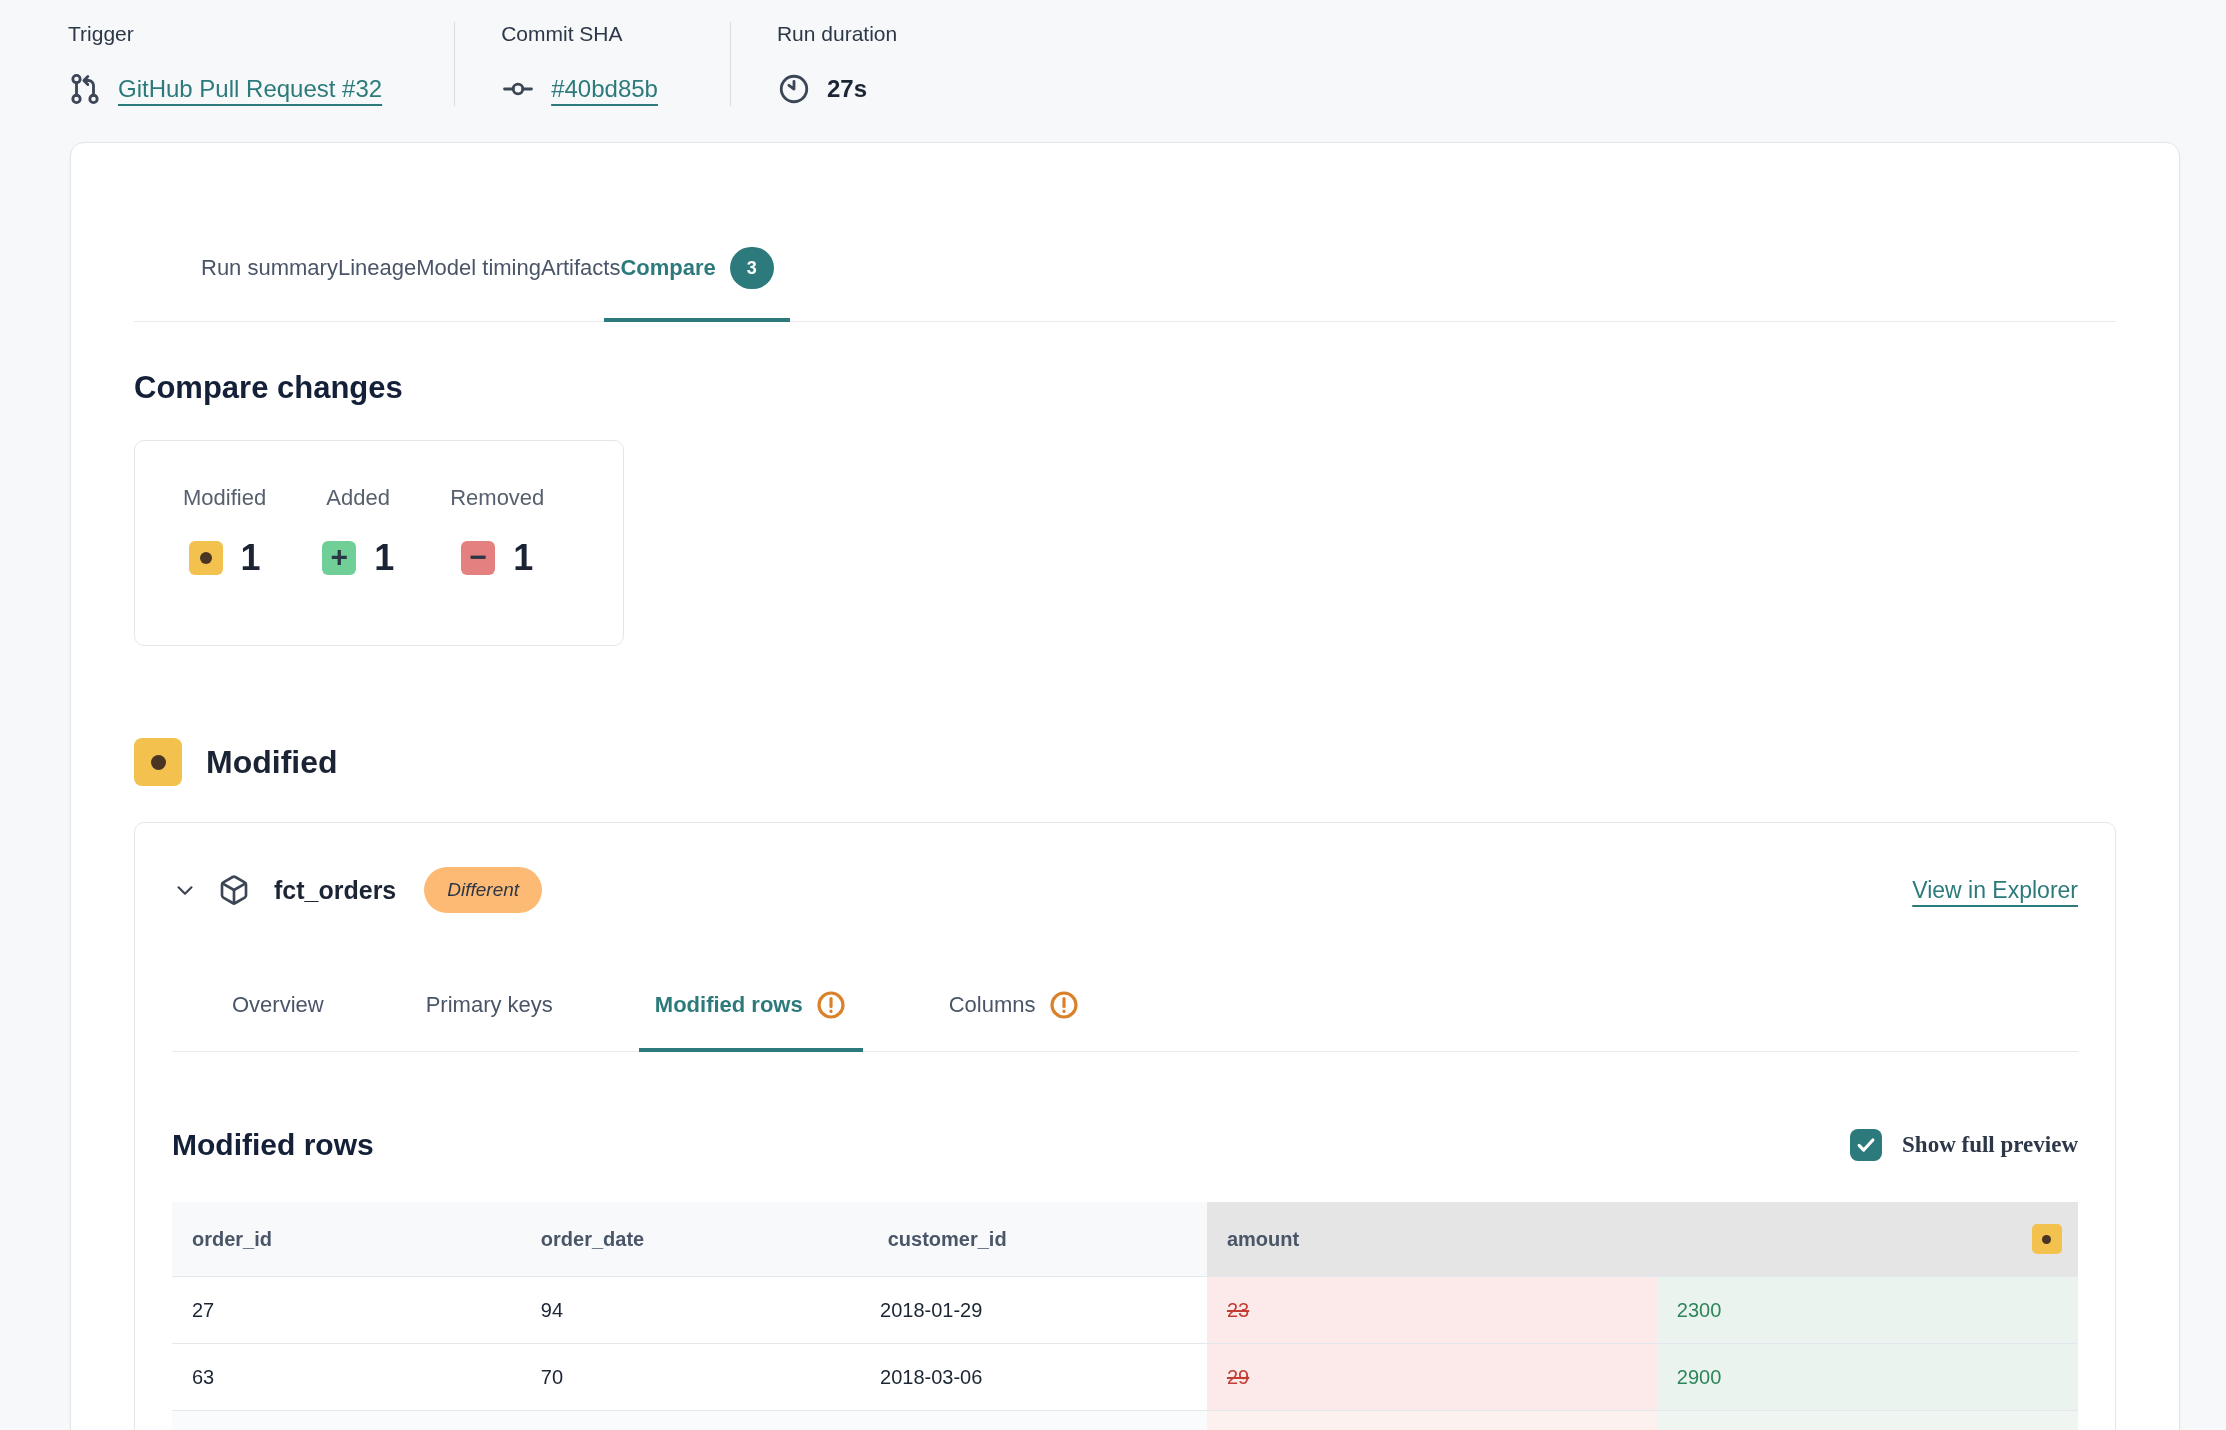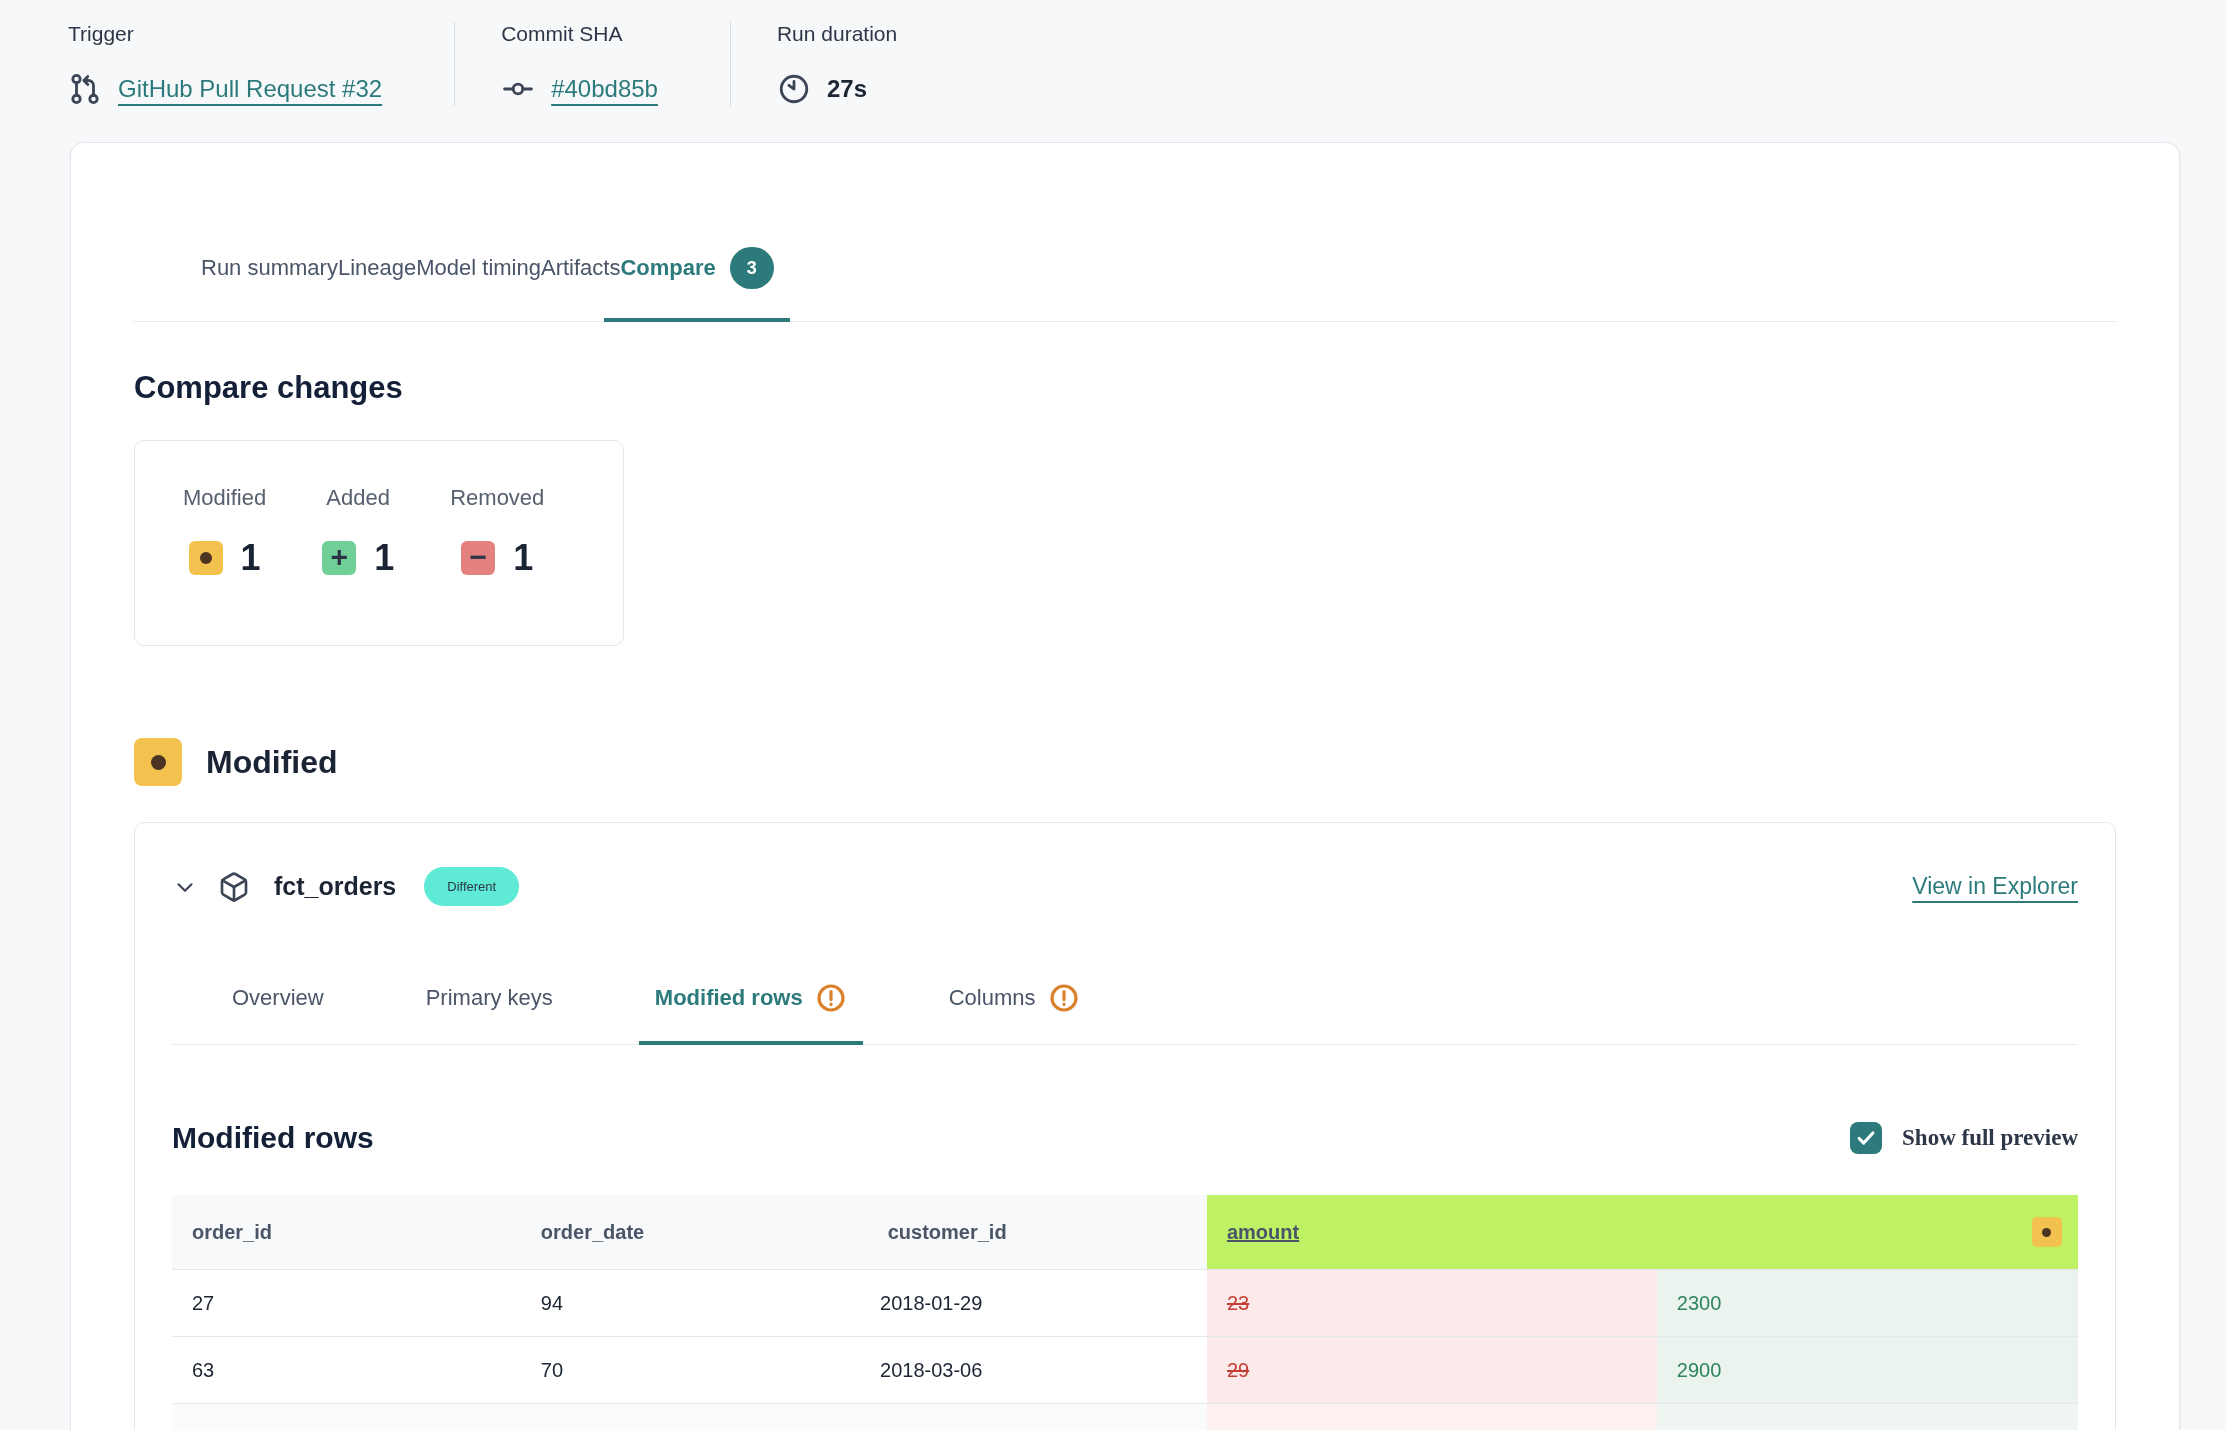--- a/index.html
+++ b/index.html
@@ -54,42 +54,42 @@
   
   .section-heading { margin-top:92px; display:flex; align-items:center; gap:24px; }
   .big-sq { width:48px; height:48px; border-radius:8px; background:#F2C14E; display:flex; align-items:center; justify-content:center; }
   .big-sq .dot { width:15px; height:15px; border-radius:50%; background:#4a3524; }
   .section-title { font-size:32px; font-weight:600; color:#1b2434; }
 
   
   .model-card { margin-top:36px; border:1px solid #e3e6eb; border-radius:10px; padding:0 37px 10px; }
   .model-head { padding-top:44px; display:flex; align-items:center; gap:20px; }
   .model-name { font-size:25px; font-weight:600; color:#1c2534; margin-left:4px; }
-  .diff-badge { background:#5eead4; border-radius:999px; padding:12px 23px; font-size:13px; color:#2d3748; margin-left:8px; }
+  .diff-badge { background:#fdba74; border-radius:999px; padding:12px 23px; font-size:19px; color:#2d3748; margin-left:8px;font-style:italic; }
   .explorer-link { margin-left:auto; color:#2c7a7b; font-size:23px; text-decoration:underline; text-underline-offset:7px; cursor:pointer; }
 
   .inner-tabs { margin-top:76px; display:flex; gap:102px; padding-left:60px; border-bottom:1px solid #e8eaee; }
   .inner-tabs .tab { padding-bottom:30px; gap:12px; }
 
   
   .mr-head { margin-top:76px; display:flex; align-items:center; justify-content:space-between; }
   .mr-title { font-size:30px; font-weight:700; color:#141f38; }
   .preview-toggle { display:flex; align-items:center; gap:20px; cursor:pointer;font-family:Liberation Serif, serif; }
   .checkbox { width:32px; height:32px; background:#2c7a7b; border-radius:8px; display:flex; align-items:center; justify-content:center; }
   .preview-label { font-size:23px; font-weight:700; color:#2d3748; }
 
   
   .diff-table { margin-top:40px; font-size:20px; }
   .t-row { display:flex; }
   .t-cell { padding-left:20px; display:flex; align-items:center; }
   .c1 { width:18.3%; } .c2 { width:17.8%; } .c3 { width:18.2%; }
   .c4 { width:23.6%; } .c5 { width:22.1%; }
   .t-header { height:74px; }
   .t-header .t-cell { background:#f8f9fb; color:#4a5568; font-weight:700; }
-  .t-header .hl { background:#bef264;text-decoration:underline; }
+  .t-header .hl { background:#e5e5e5; }
   .t-header .c5 { justify-content:flex-end; padding-right:16px; }
   .mini-sq { width:30px; height:30px; border-radius:5px; background:#F2C14E; display:flex; align-items:center; justify-content:center; }
   .mini-sq .dot { width:9px; height:9px; border-radius:50%; background:#4a3524; }
   .t-body .t-row { height:67px; border-top:1px solid #e4e7ec; }
   .cell-old { background:#fbeae9; color:#c43d35; }
   .cell-old span { text-decoration:line-through; }
   .cell-new { background:#eaf3ee; color:#2f855a; }
   .t-stub { height:60px; border-top:1px solid #e4e7ec; }
   .t-stub .t-cell { background:#fafbfd; }
   .t-stub .cell-old { background:#fdf1f0; }

